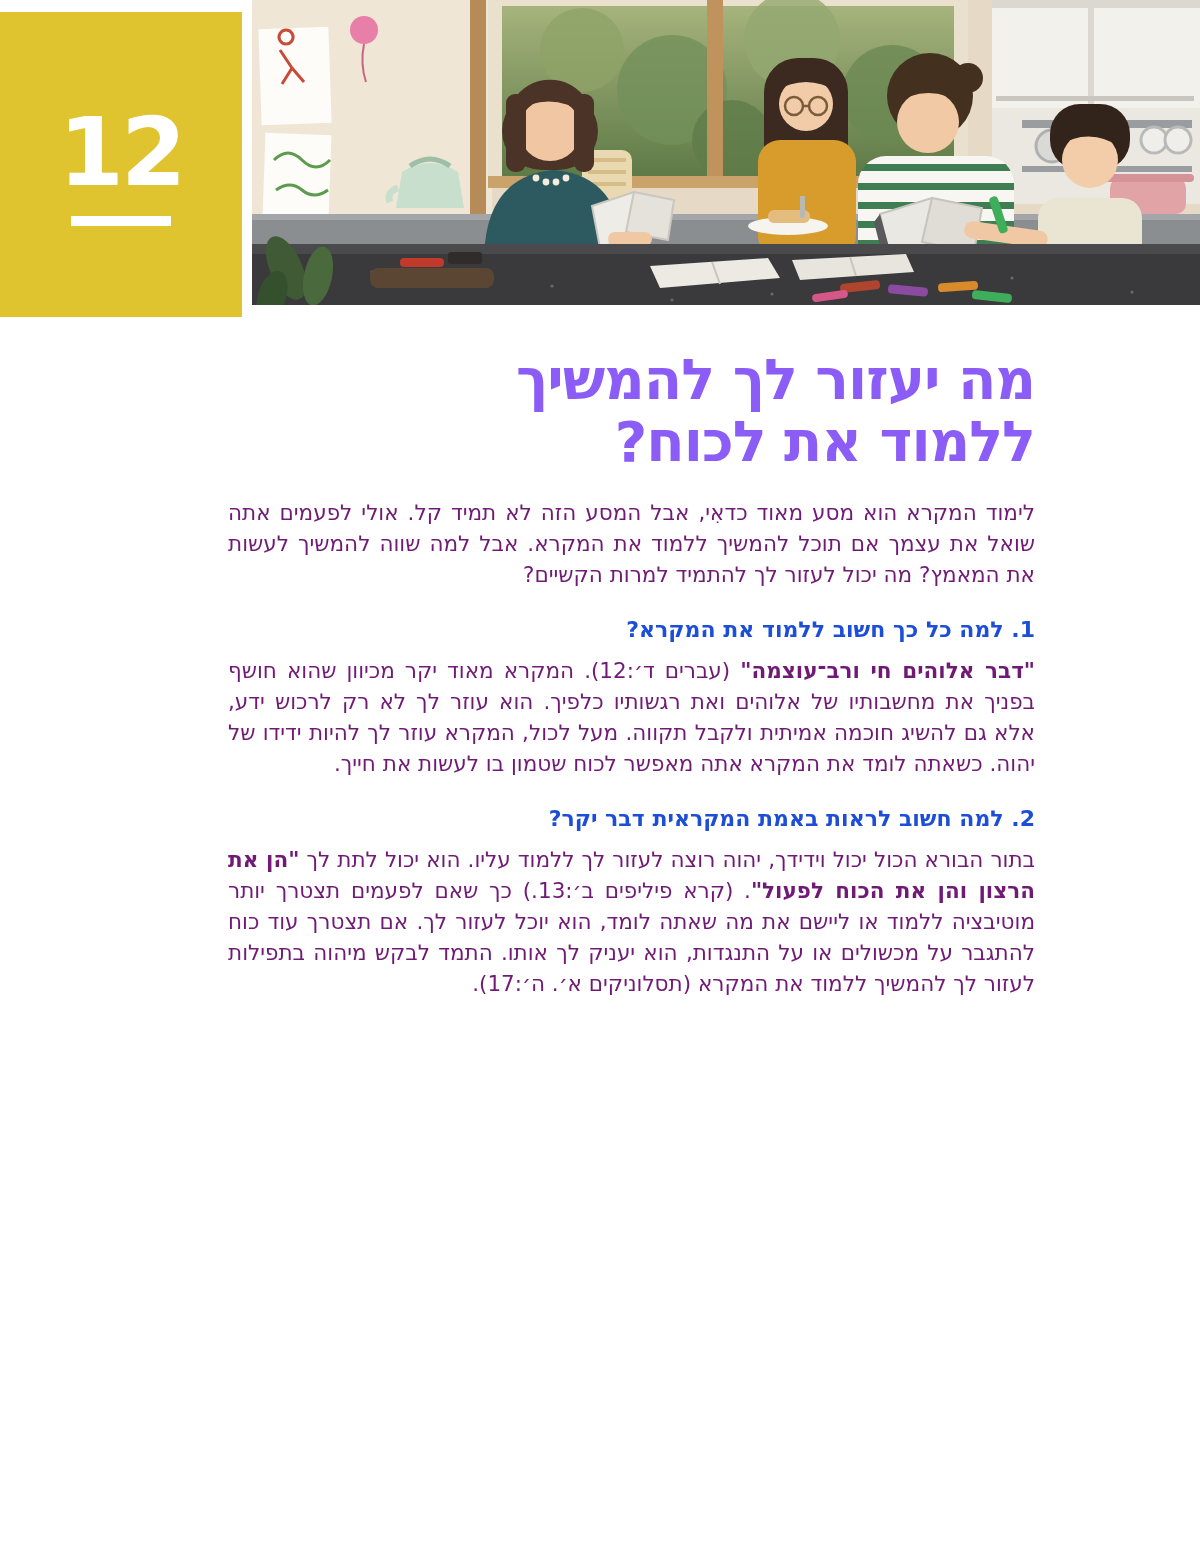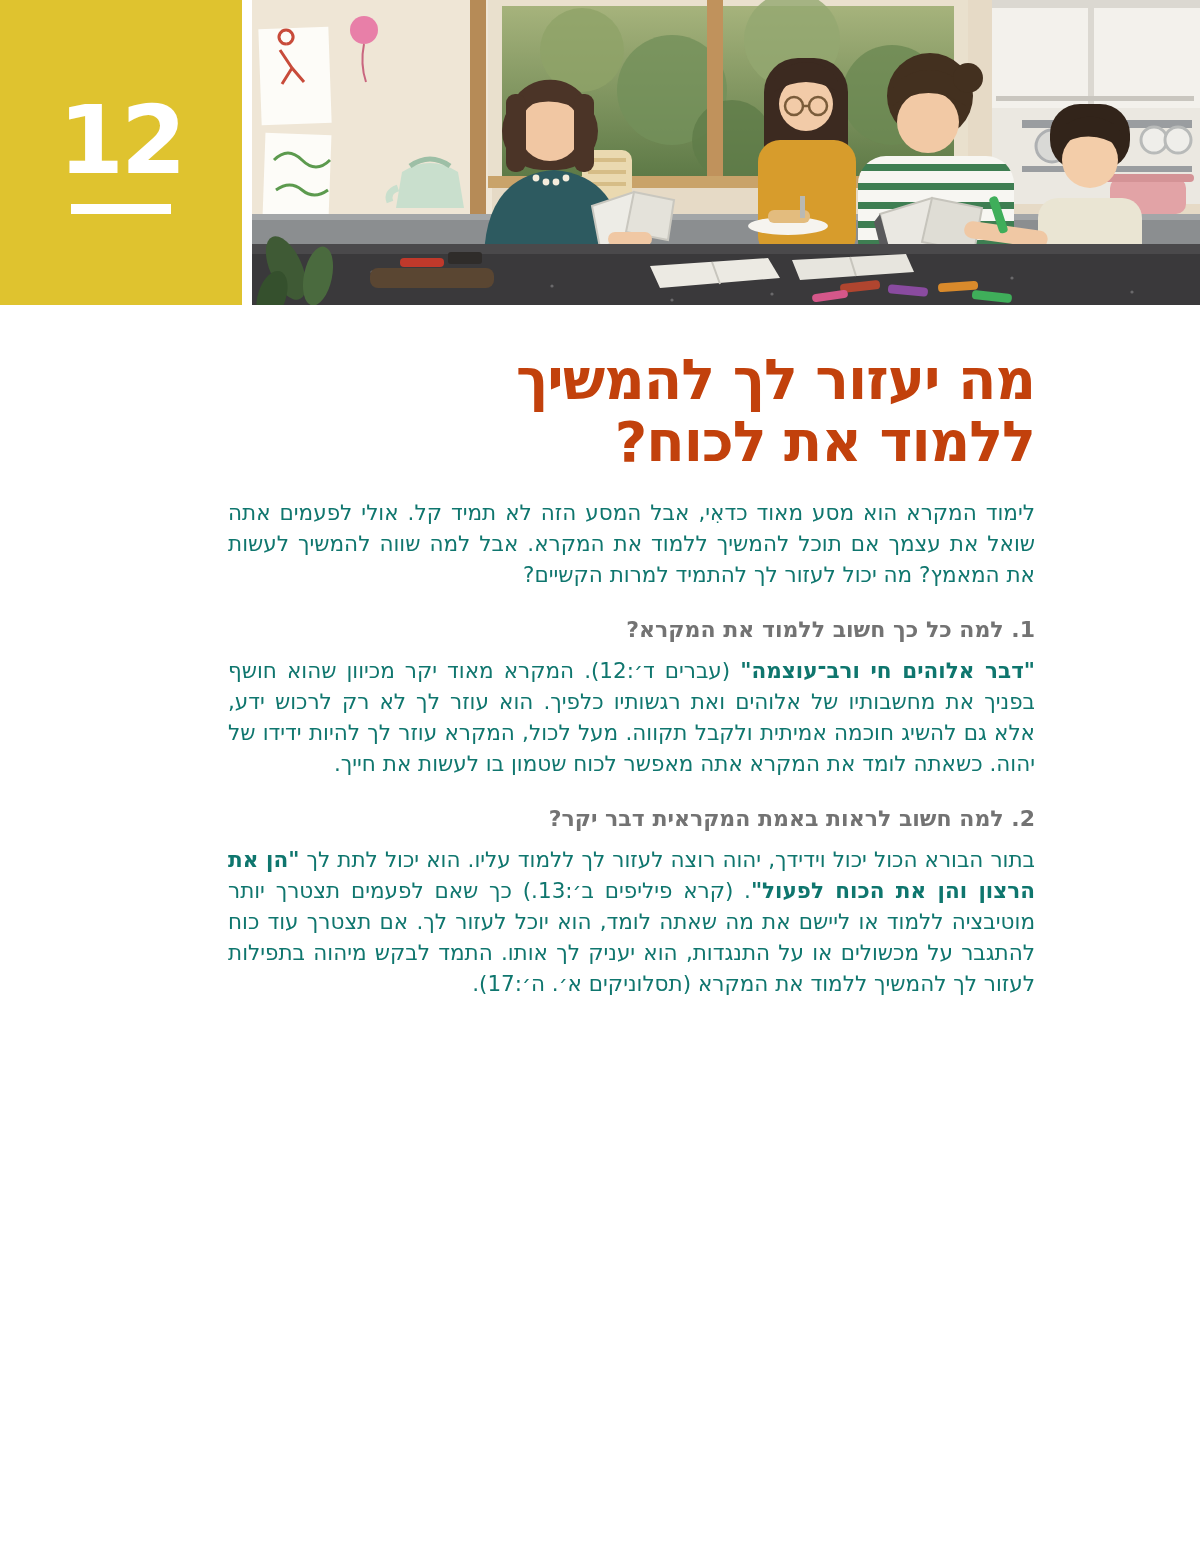--- a/index.html
+++ b/index.html
@@ -5,21 +5,21 @@
   html,body{margin:0;padding:0;}
   body{
     width:1200px;height:1543px;
     background:#ffffff;
     font-family:"DejaVu Sans", sans-serif;
     position:relative;
     overflow:hidden;
   }
   
   .lesson-badge{
-    position:absolute;left:0;top:0;
+    position:absolute;left:0;top:12px;
     width:242px;height:305px;
     background:#dfc32f;
   }
   .lesson-number{
     color:#ffffff;
     font-size:94px;
     font-weight:bold;
     line-height:1;
     text-align:center;
     margin-top:94px;
@@ -43,37 +43,37 @@
     position:absolute;
     top:305px;
     right:165px;
     width:807px;
     direction:rtl;
   }
   .page-title{
     font-size:56px;
     line-height:1.11;
     font-weight:bold;
-    color:#c2410c;
+    color:#8b5cf6;
     text-align:right;
     margin:44px 0 24px 0;
     letter-spacing:-1px;
   }
   .intro, .para{
     font-size:21.5px;
     line-height:31px;
-    color:#0f766e;
+    color:#701a75;
     text-align:justify;
     text-justify:inter-word;
     margin:0 0 4px 0;
   }
   .q-heading{
     font-size:22px;
     font-weight:bold;
-    color:#737373;
+    color:#1d4ed8;
     text-align:right;
     margin:27px 0 13px 0;
   }
   .bold{font-weight:bold;}
 </style>
 </head>
 <body>
 
 <div class="lesson-badge">
   <div class="lesson-number">12</div>

